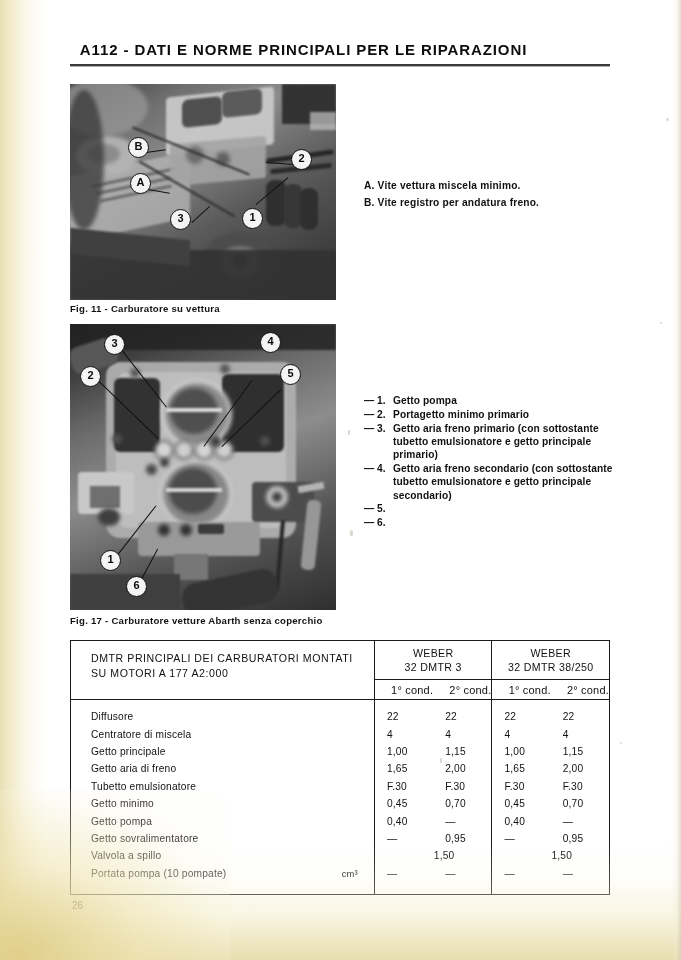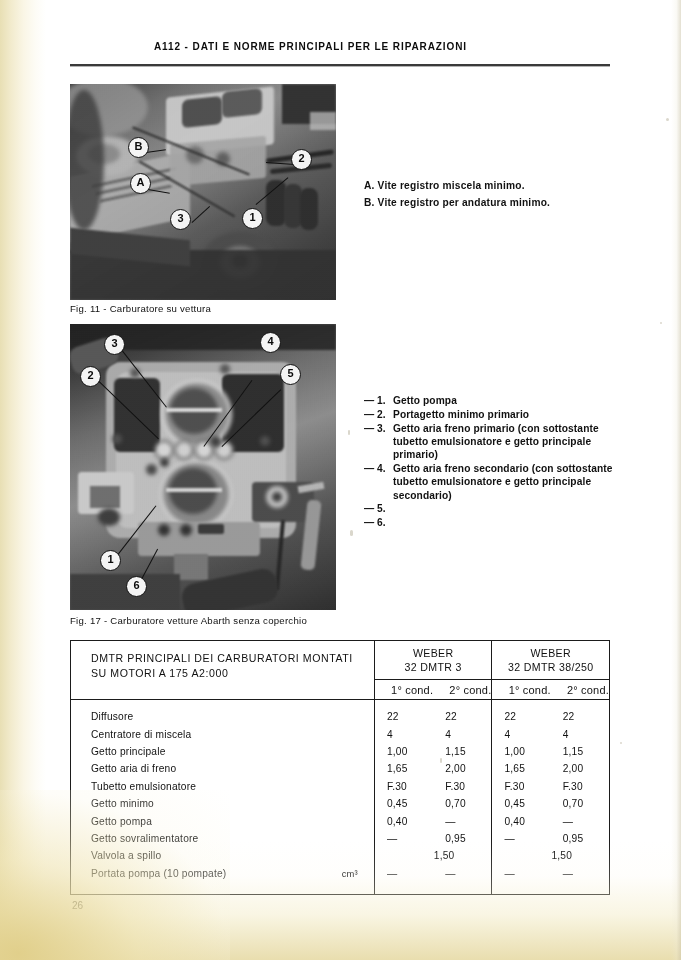--- a/index.html
+++ b/index.html
@@ -63,24 +63,24 @@
   .speck {
     position: absolute;
     background: rgba(150,140,110,0.35);
     border-radius: 50%;
     pointer-events: none;
   }
 
   
   .header-title {
     position: absolute;
-    left: 7px; top: 41px;
+    left: 0; top: 41px;
     width: 607px;
     text-align: center;
-    font-size: 10px;
+    font-size: 15px;
     font-weight: bold;
     letter-spacing: 0.9px;
     color: #0d0d0d;
   }
   .header-rule {
     position: absolute;
     left: 70px; top: 64px;
     width: 540px; height: 3px;
     background: linear-gradient(to bottom, #3a3a3a 0%, #3a3a3a 55%, #8e8e8e 56%, #c9c9c9 100%);
   }
@@ -89,21 +89,21 @@
   .figure {
     position: absolute;
     overflow: hidden;
     background: #7c7c7c;
   }
   #fig11 { left: 70px; top: 84px; width: 266px; height: 216px; }
   #fig12 { left: 70px; top: 324px; width: 266px; height: 286px; }
   .figcap {
     position: absolute;
     font-size: 9.6px;
-    font-weight: normal;
+    font-weight: bold;
     letter-spacing: 0.25px;
     color: #111;
     white-space: nowrap;
   }
   #cap11 { left: 70px; top: 303px; }
   #cap12 { left: 70px; top: 615px; }
 
   
   .photo-base { position: absolute; inset: 0; }
   .blob { position: absolute; border-radius: 50%; filter: blur(2px); }
@@ -324,22 +324,22 @@
 
     <div class="callout" style="left:58px; top:53px;">B</div>
     <div class="callout" style="left:60px; top:89px;">A</div>
     <div class="callout" style="left:221px; top:65px;">2</div>
     <div class="callout" style="left:100px; top:125px;">3</div>
     <div class="callout" style="left:172px; top:124px;">1</div>
   </div>
   <div class="figcap" id="cap11">Fig. 11 - Carburatore su vettura</div>
 
   <div class="legend-ab">
-    <div class="ln">A. Vite registro miscela minimo.</div>
-    <div class="ln">B. Vite registro per andatura minimo.</div>
+    <div class="ln">A. Vite vettura miscela minimo.</div>
+    <div class="ln">B. Vite registro per andatura freno.</div>
   </div>
 
   <div class="figure" id="fig12">
     <div class="photo-base" style="background:
          linear-gradient(160deg,#1f1f1f 0%,#3d3d3d 14%,#6b6b6b 30%,#8f8f8f 48%,#555 72%,#2b2b2b 100%);"></div>
 
     <div class="bar" style="left:36px; top:38px; width:190px; height:176px; background:#b4b4b4; border-radius:14px; opacity:.95;"></div>
     <div class="bar" style="left:46px; top:48px; width:170px; height:156px; background:#c3c3c3; border-radius:12px;"></div>
 
     <div class="bar" style="left:44px; top:54px; width:46px; height:74px; background:#2e2e2e; border-radius:6px;"></div>
@@ -433,21 +433,21 @@
     <div class="item">
       <span class="dash">—</span>
       <span class="num">6.</span>
     </div>
   </div>
 
   <div class="tbl">
     <div class="tbl-head">
       <div class="th-title">
         <div>DMTR PRINCIPALI DEI CARBURATORI MONTATI</div>
-        <div>SU MOTORI A 175 A2:000</div>
+        <div>SU MOTORI A 177 A2:000</div>
       </div>
       <div class="th-grp">
         <div class="th-grp-name">
           <div>WEBER</div>
           <div>32 DMTR 3</div>
         </div>
         <div class="th-conds">
           <div class="th-cond">1° cond.</div>
           <div class="th-cond">2° cond.</div>
         </div>

